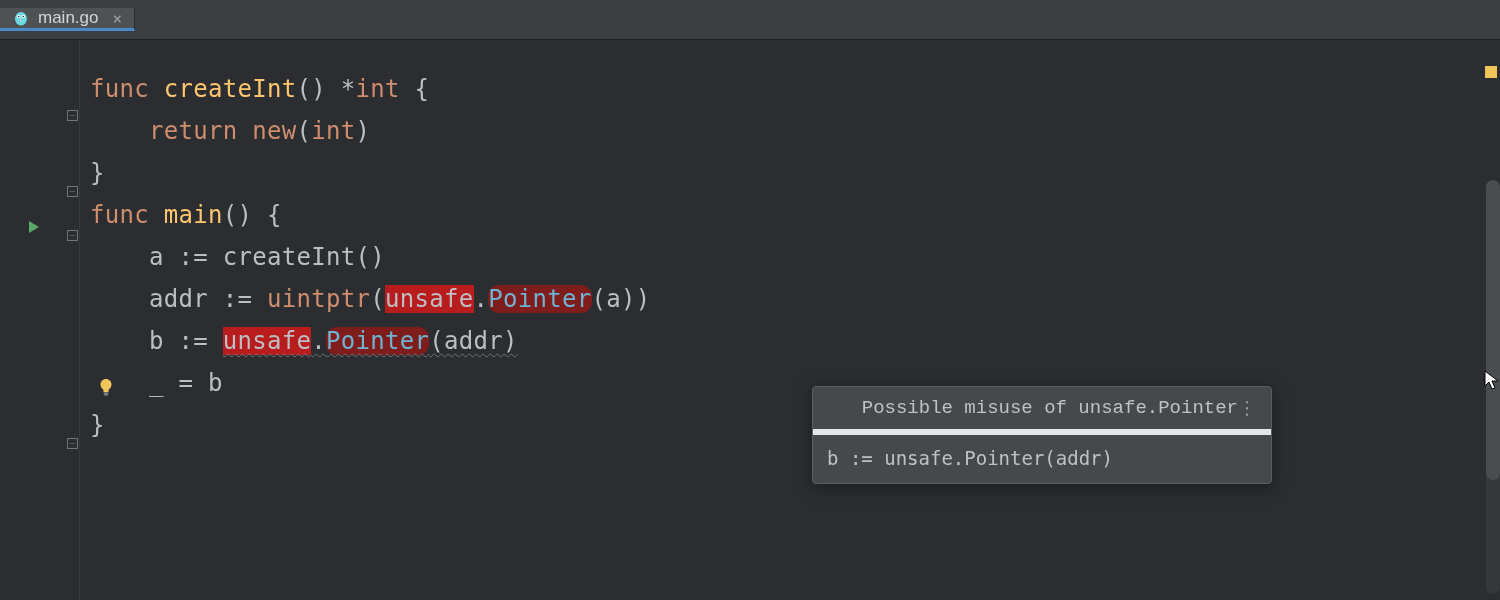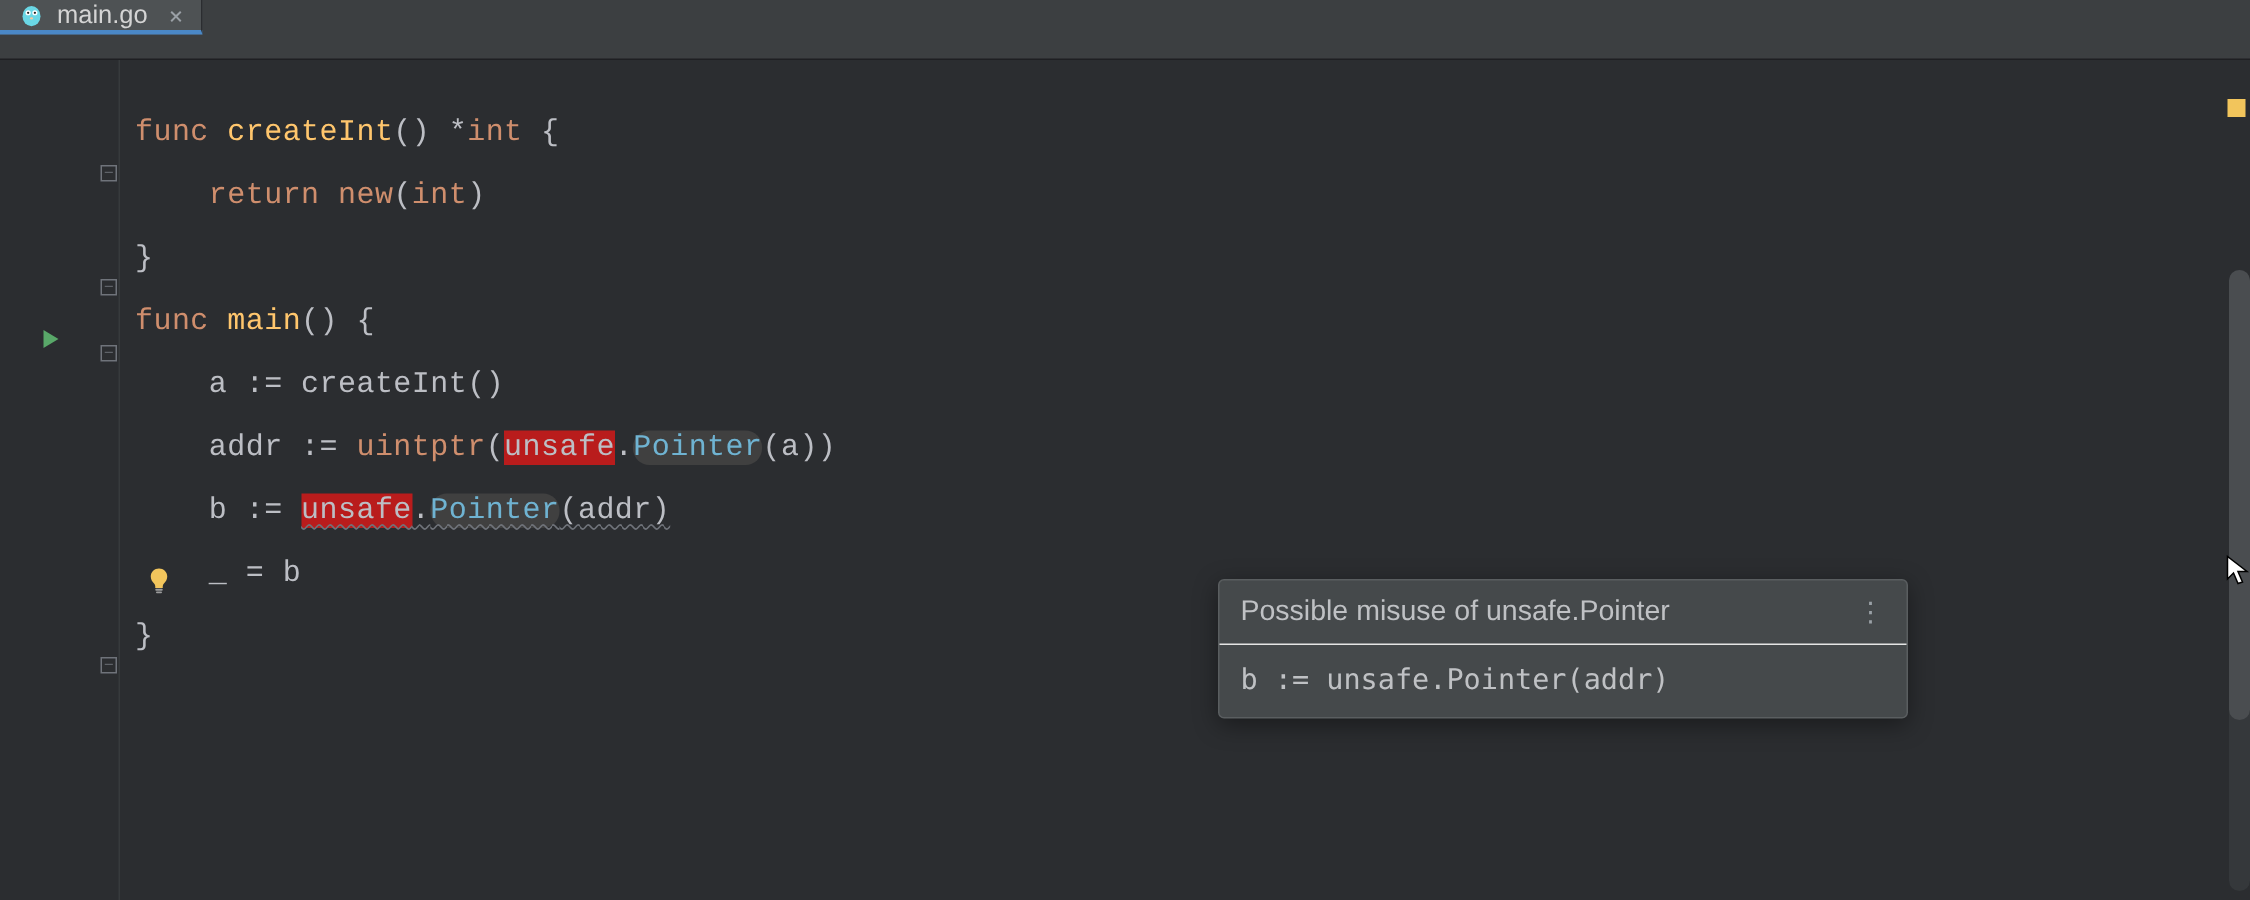--- a/index.html
+++ b/index.html
@@ -13,21 +13,21 @@
     overflow: hidden;
     position: relative;
   }
 
   
   .tab-bar {
     height: 40px;
     background: #3c3f41;
     border-bottom: 1px solid #1e1f22;
     display: flex;
-    align-items: flex-start;
+    align-items: center;
   }
   .tab {
     display: flex;
     align-items: center;
     padding: 0 12px;
     background: #4e5254;
     border-right: 1px solid #2b2d30;
     gap: 8px;
     cursor: pointer;
     border-bottom: 3px solid #4a88c7;
@@ -97,33 +97,32 @@
     height: 20px;
     z-index: 5;
   }
 
   .code {
     flex: 1;
     padding: 28px 0 0 10px;
     line-height: 42px;
     white-space: pre;
     position: relative;
-    font-size: 20px;
+    font-size: 24px;
     letter-spacing: 0.3px;
-    font-family: Liberation Mono, monospace;
   }
   .code-line { height: 42px; display:block; position:relative; }
   .kw { color: #cf8e6d; }
   .fn { color: #ffc66d; }
   .ident { color: #bcbec4; }
   .type { color: #6fb3d2; }
   .punct { color: #bcbec4; }
   .op { color: #bcbec4; }
   .hl-call { background: #b91c1c; }
-  .hl-call2 { background: #404040; border-radius: 11px; }
+  .hl-call2 { background: #7f1d1d; border-radius: 11px; }
   .warn-bg {
     position: absolute;
     left: -10px;
     right: 0;
     top: 0;
     height: 42px;
     background: #323438;
     z-index: -1;
   }
   .wavy {
@@ -181,24 +180,25 @@
     border: 1px solid #5a5e60;
     box-shadow: 0 4px 16px rgba(0,0,0,.4);
     border-radius: 4px;
     font-family: -apple-system, 'Segoe UI', sans-serif;
     color: #bfc1c4;
     z-index: 10;
   }
   .tooltip-header {
     padding: 10px 14px;
     display: flex;
-    justify-content: space-between;
-    align-items: center;
-    border-bottom: 1px solid #e5e5e5;
+    justify-content: flex-end;
+    align-items: center;
+    border-bottom: 6px solid #e5e5e5;
     font-size: 19px;
+    font-family: Liberation Mono, monospace;
   }
   .tooltip-menu {
     color: #9aa0a6;
     cursor: pointer;
     font-size: 18px;
     letter-spacing: 1px;
   }
   .tooltip-body {
     padding: 12px 14px 14px 14px;
     font-family: 'Menlo','Consolas',monospace;

